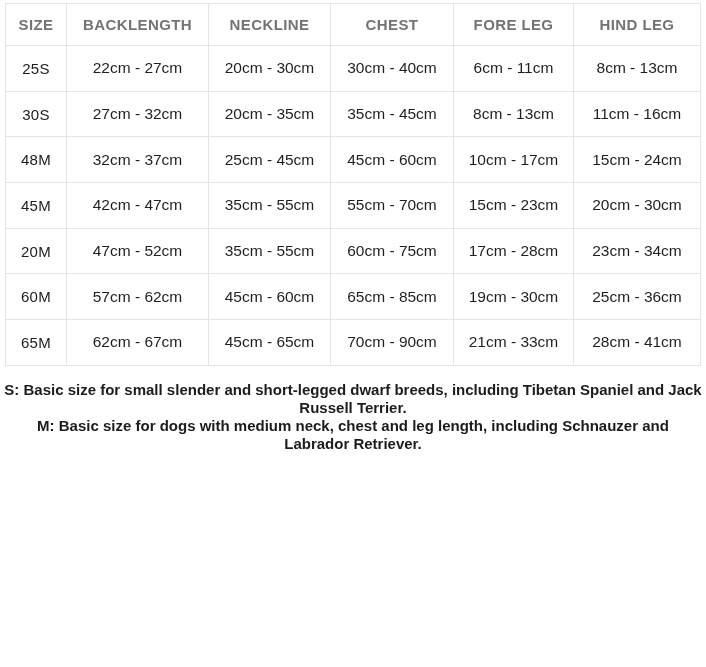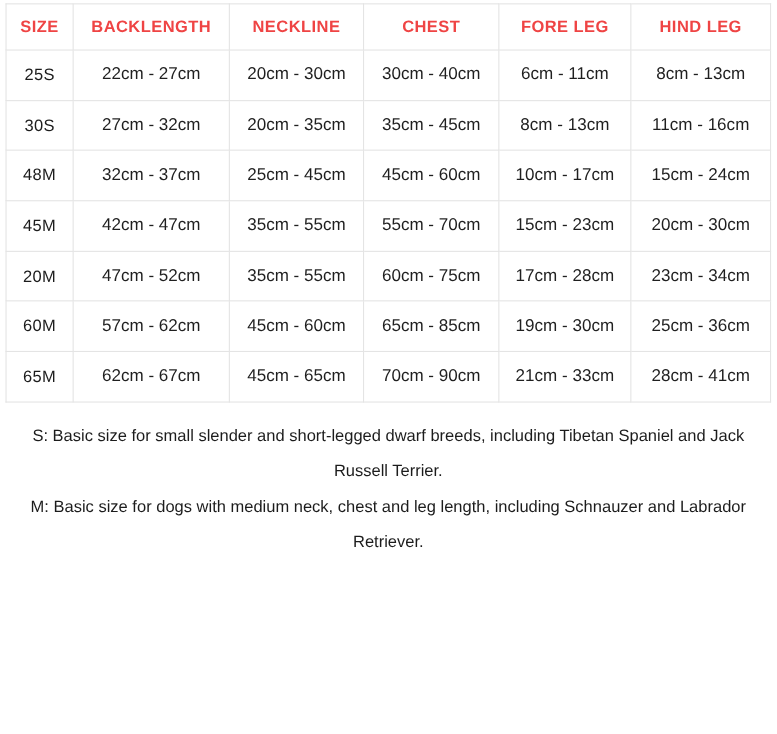--- a/index.html
+++ b/index.html
@@ -23,41 +23,41 @@
     vertical-align: middle;
     background: #ffffff;
     white-space: nowrap;
     overflow: hidden;
   }
   .size-chart th {
     height: 42px;
     font-size: 15px;
     font-weight: bold;
     letter-spacing: 0.4px;
-    color: #ef4444;
+    color: #737373;
   }
   .size-chart td {
     height: 45.7px;
     font-size: 15.5px;
     font-weight: normal;
     color: #1f1f1f;
   }
   .size-chart td.size-cell {
     font-weight: normal;
     font-size: 15px;
     letter-spacing: 0.3px;
     color: #1c1c1c;
   }
   .notes {
     width: 700px;
     margin: 15px auto 0;
     text-align: center;
-    font-weight: normal;
+    font-weight: bold;
     font-size: 15px;
-    line-height: 32px;
+    line-height: 18px;
     color: #1c1c1c;
   }
   .notes p { margin: 0; }
 </style>
 </head>
 <body>
 
 <table class="size-chart">
   <colgroup>
     <col style="width:61px">

